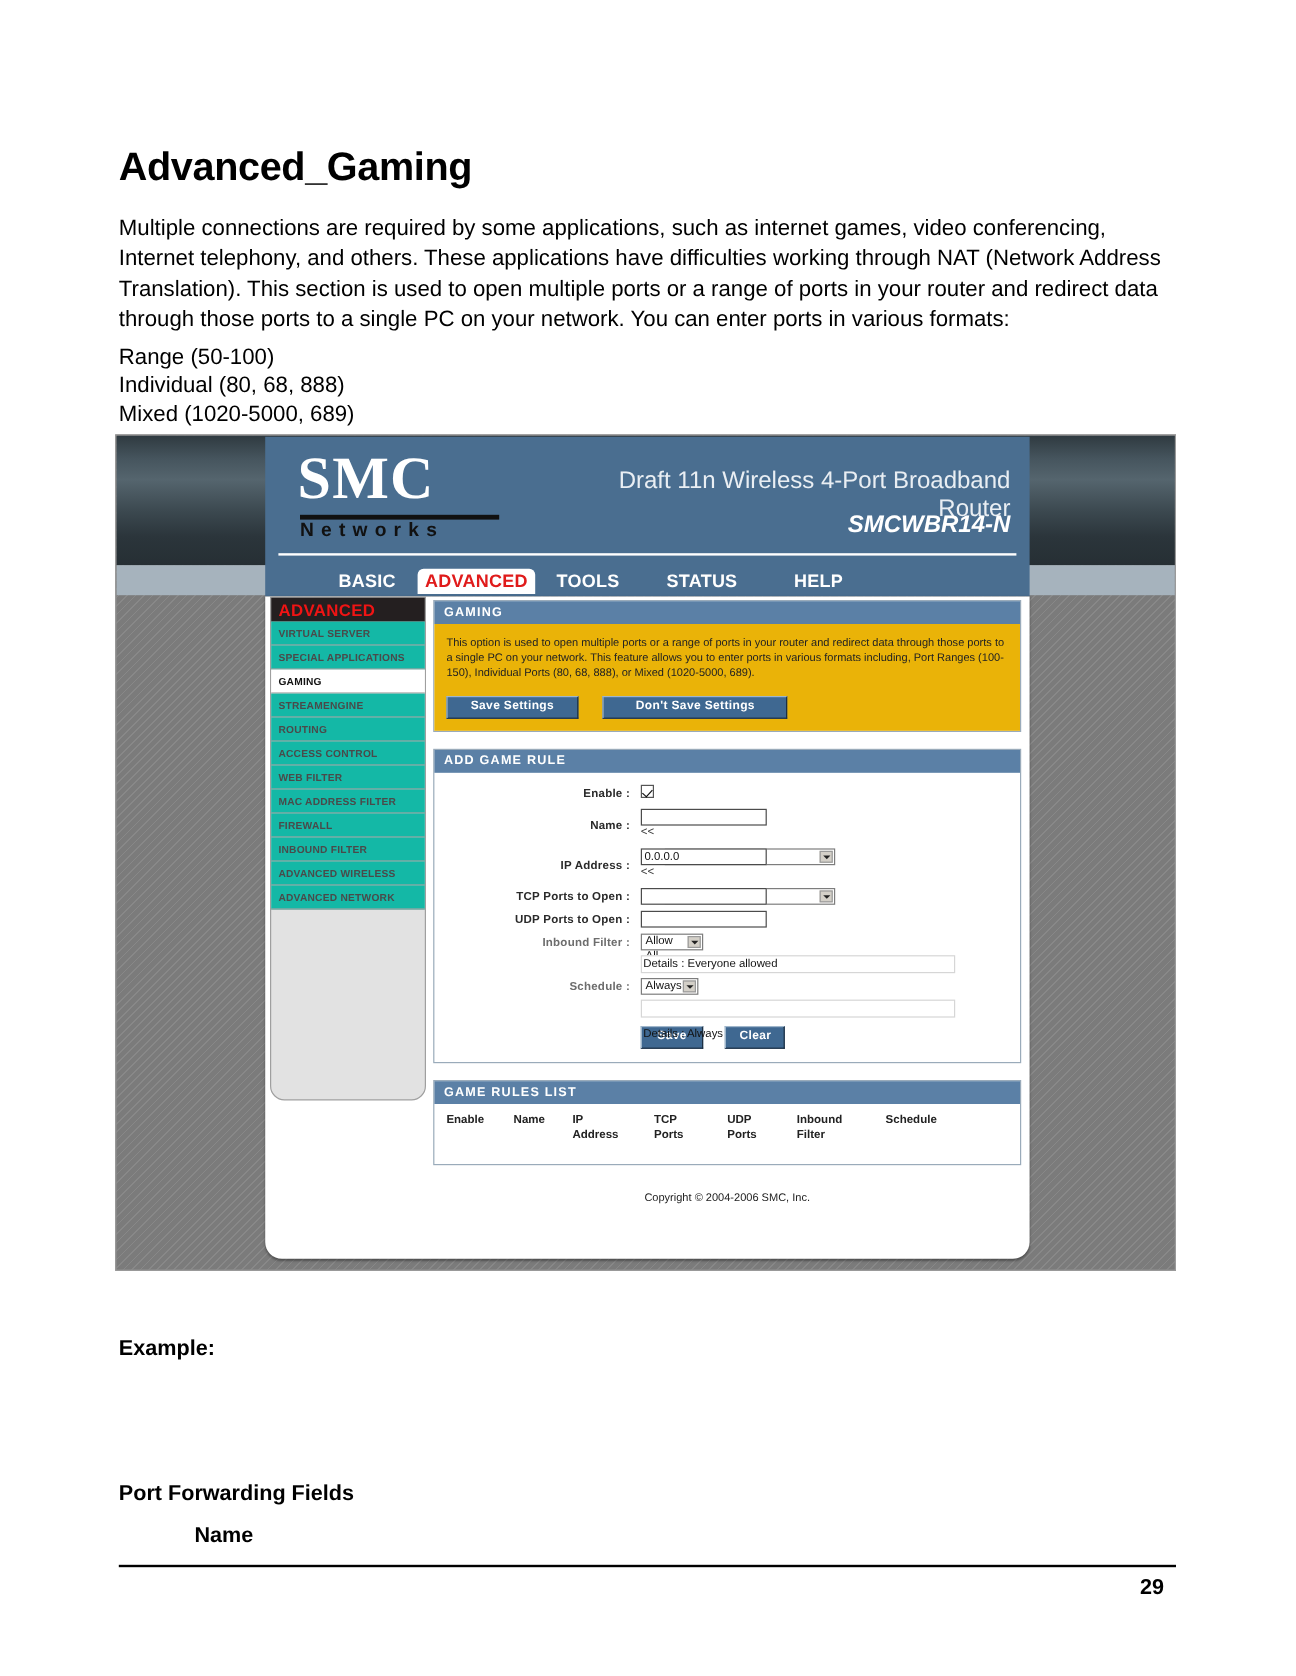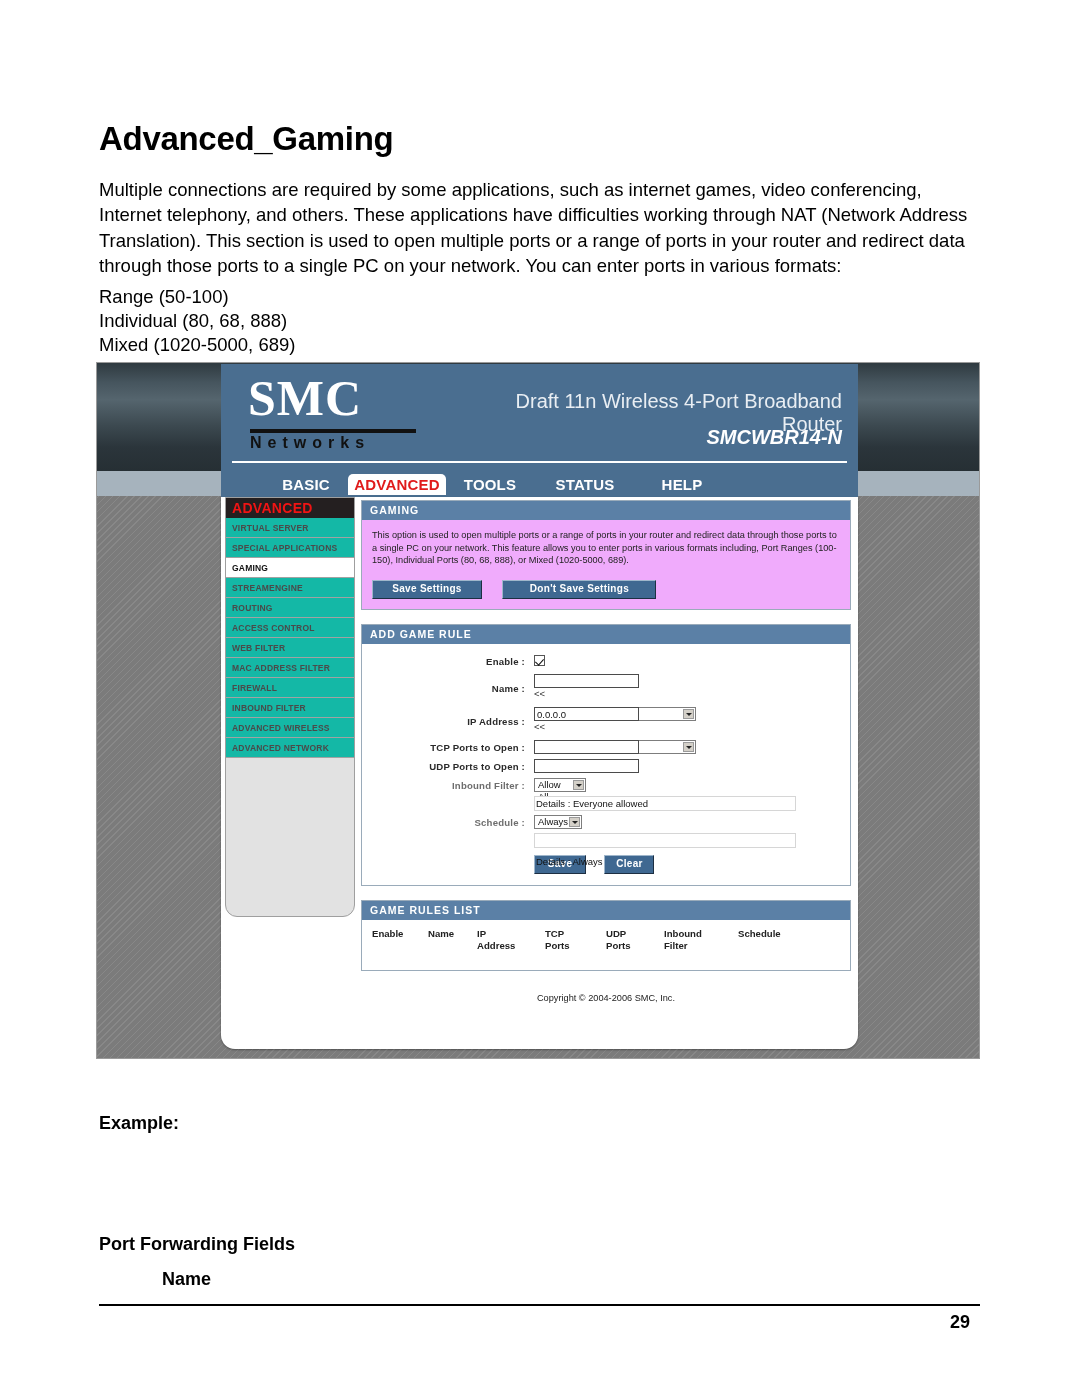--- a/index.html
+++ b/index.html
@@ -309,21 +309,21 @@
     color: #ffffff;
     font-size: 10.5px;
     font-weight: bold;
     line-height: 19px;
     padding-left: 8px;
     letter-spacing: 1px;
   }
   .panel-body {
     padding: 9px 10px 10px 10px;
   }
-  .panel.grey .panel-body { background: #f0abfc; }
+  .panel.grey .panel-body { background: #eab308; }
 
   .desc {
     font-size: 9.2px;
     line-height: 12.6px;
     color: #222;
   }
 
   .btn-row { margin-top: 11px; }
   .btn {
     display: inline-block;

